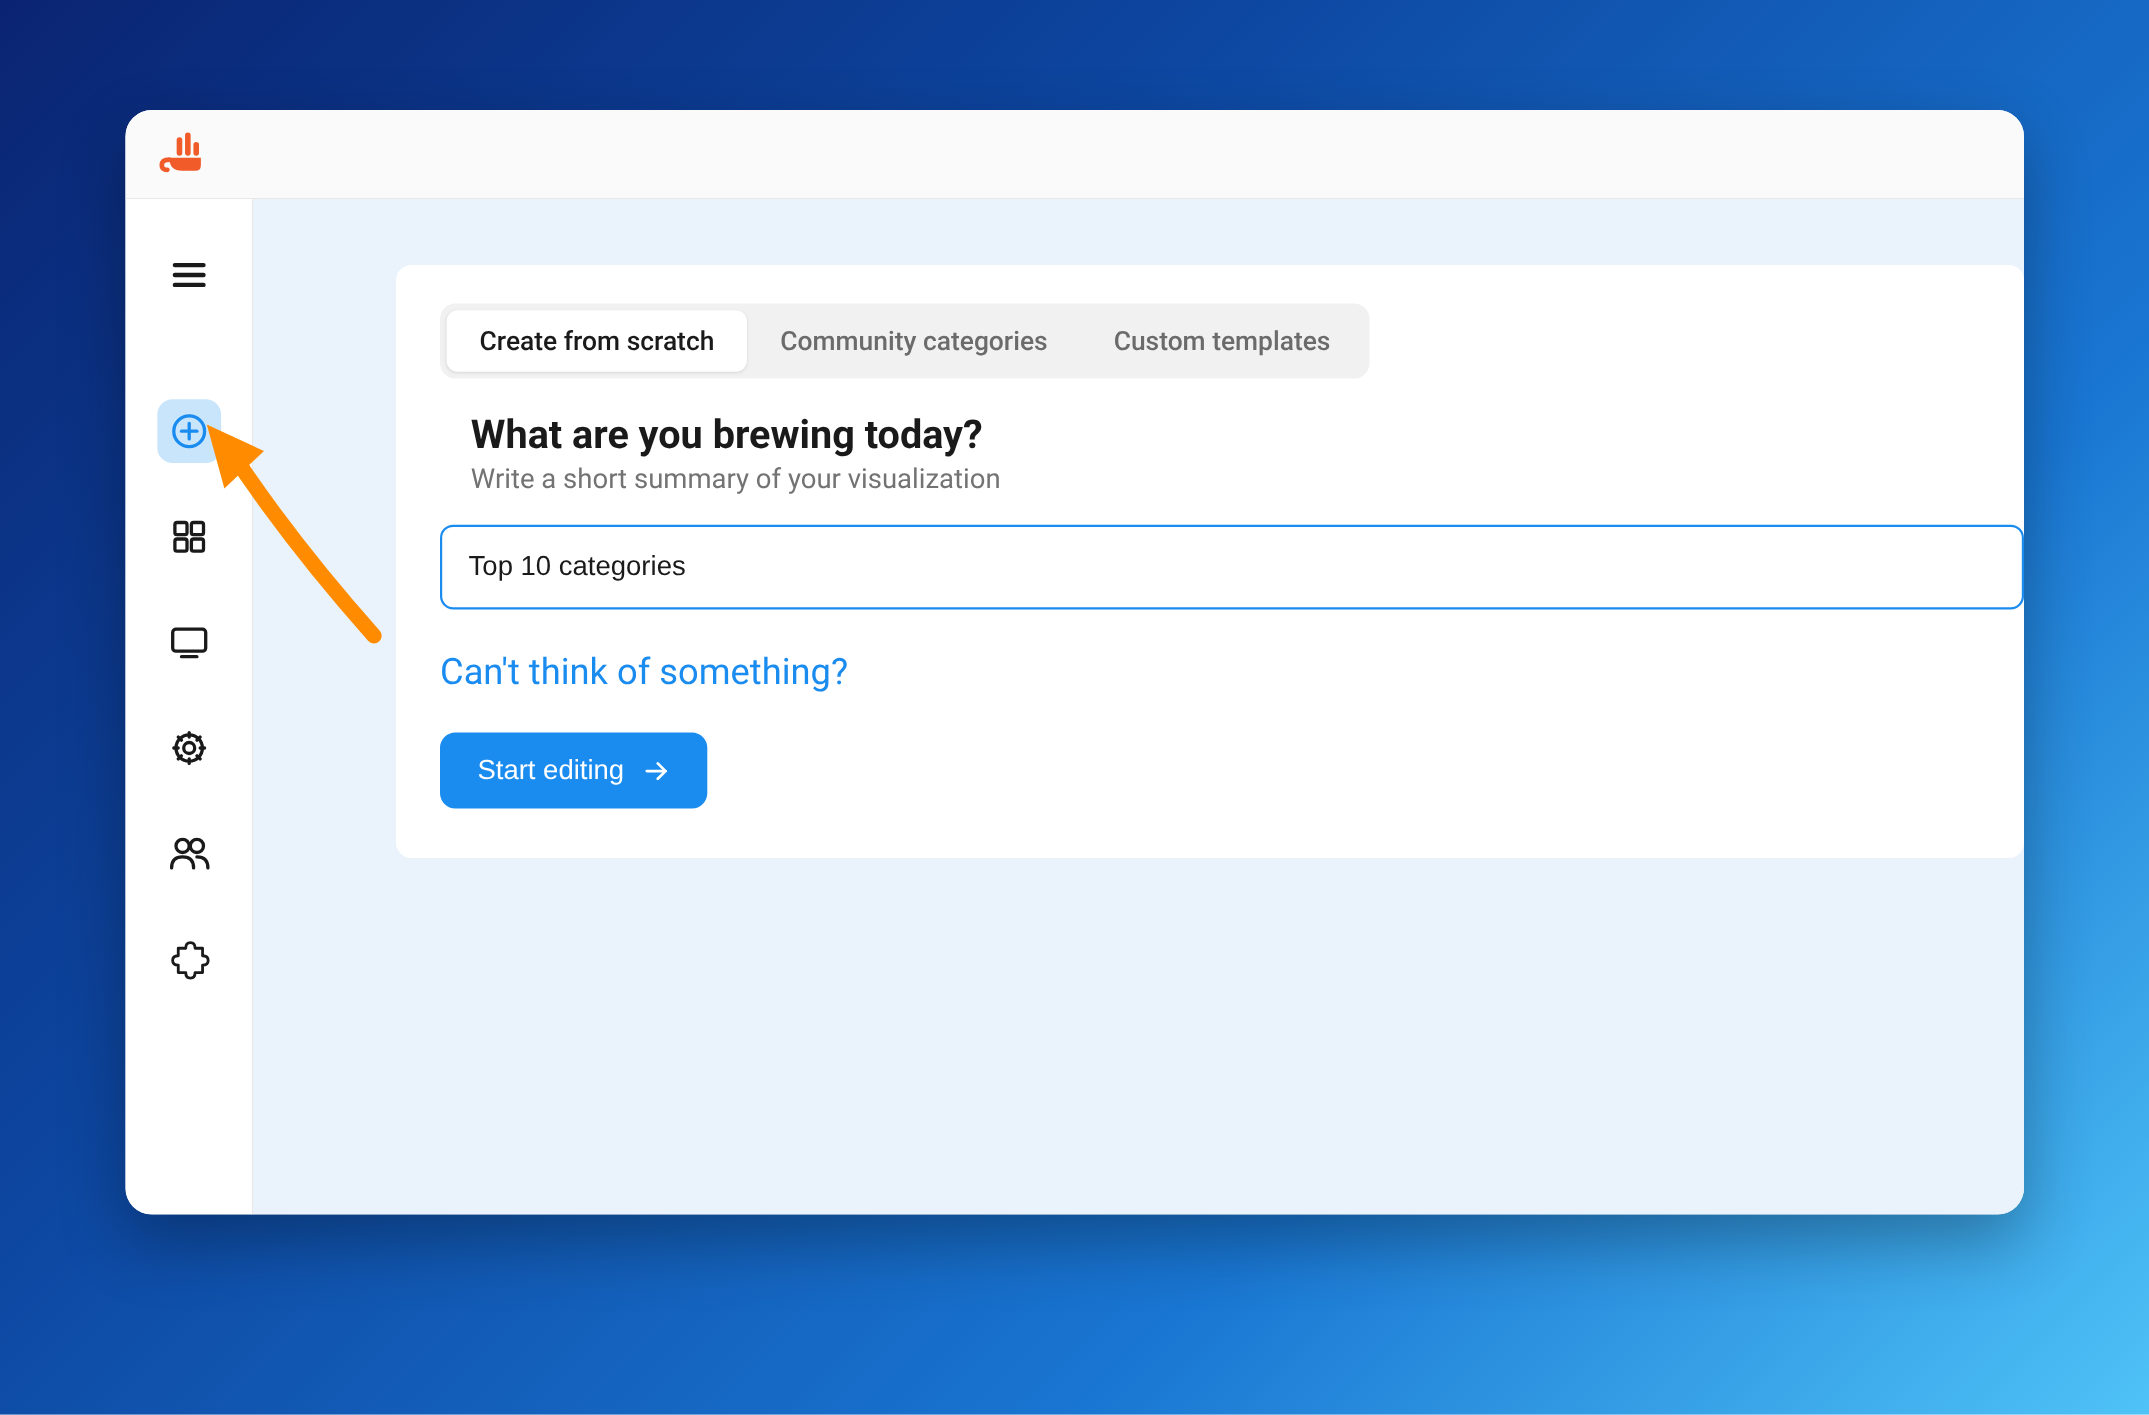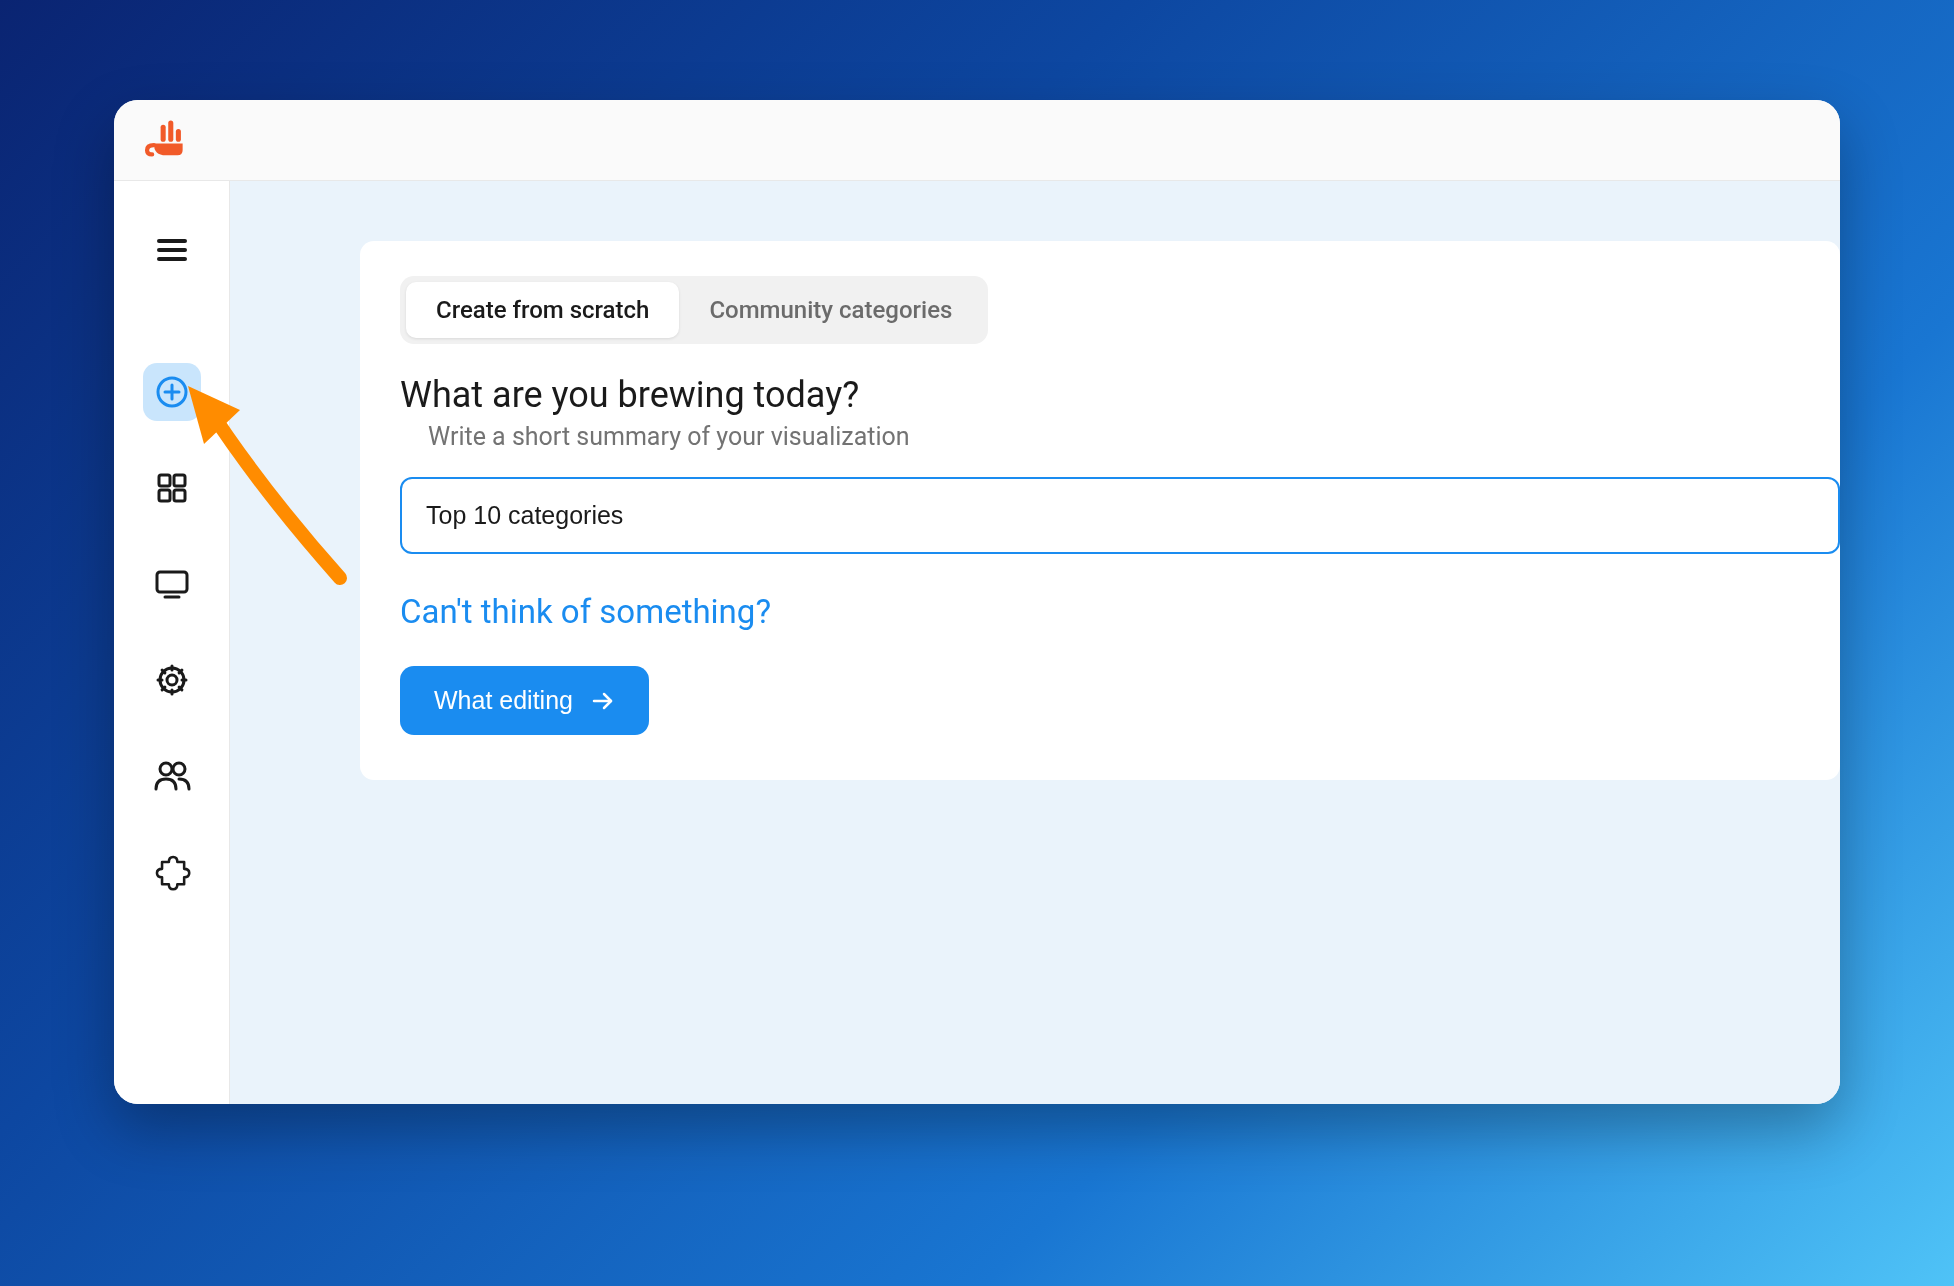--- a/index.html
+++ b/index.html
@@ -119,23 +119,24 @@
       cursor: pointer;
       font-weight: 500;
     }
     .tab.active {
       background: #ffffff;
       color: #1a1a1a;
       box-shadow: 0 1px 3px rgba(0,0,0,0.1);
     }
     .heading {
       font-size: 36px;
-      font-weight: 400;
+      font-weight: 700;
       color: #1a1a1a;
       margin-bottom: 6px;
+      margin-left: 28px;
     }
     .subheading {
       font-size: 25px;
       color: #737373;
       margin-bottom: 26px;
       margin-left: 28px;
     }
     .input-wrap {
       border: 2px solid #1a8cf0;
       border-radius: 12px;
@@ -245,30 +246,31 @@
           <path d="M 10 14 L 10 10 L 18 10 Q 18 4 23 4 Q 28 4 28 10 L 36 10 L 36 18 Q 42 18 42 23 Q 42 28 36 28 L 36 36 L 28 36 Q 28 42 23 42 Q 18 42 18 36 L 10 36 L 10 28 Q 4 28 4 23 Q 4 18 10 18 Z" stroke="#1a1a1a" stroke-width="3" fill="none" stroke-linejoin="round" transform="scale(0.85) translate(3,3)"></path>
         </svg>
       </div>
     </div>
 
     <div class="main">
       <div class="card">
         <div class="tabs">
           <div class="tab active">Create from scratch</div>
           <div class="tab">Community categories</div>
+          <div class="tab">Custom templates</div>
         </div>
         <h1 class="heading">What are you brewing today?</h1>
         <p class="subheading">Write a short summary of your visualization</p>
         <div class="input-wrap">
           <input class="input-field" value="Top 10 categories" style="">
         </div>
         <a href="#" class="hint-link">Can't think of something?</a>
         <div>
           <button class="primary-btn">
-            <span>What editing</span>
+            <span>Start editing</span>
             <svg width="24" height="24" viewBox="0 0 24 24">
               <line x1="3" y1="12" x2="20" y2="12" stroke="#fff" stroke-width="2.5" stroke-linecap="round"></line>
               <path d="M 13 5 L 20 12 L 13 19" stroke="#fff" stroke-width="2.5" fill="none" stroke-linecap="round" stroke-linejoin="round"></path>
             </svg>
           </button>
         </div>
       </div>
     </div>
   </div>
 </div>

